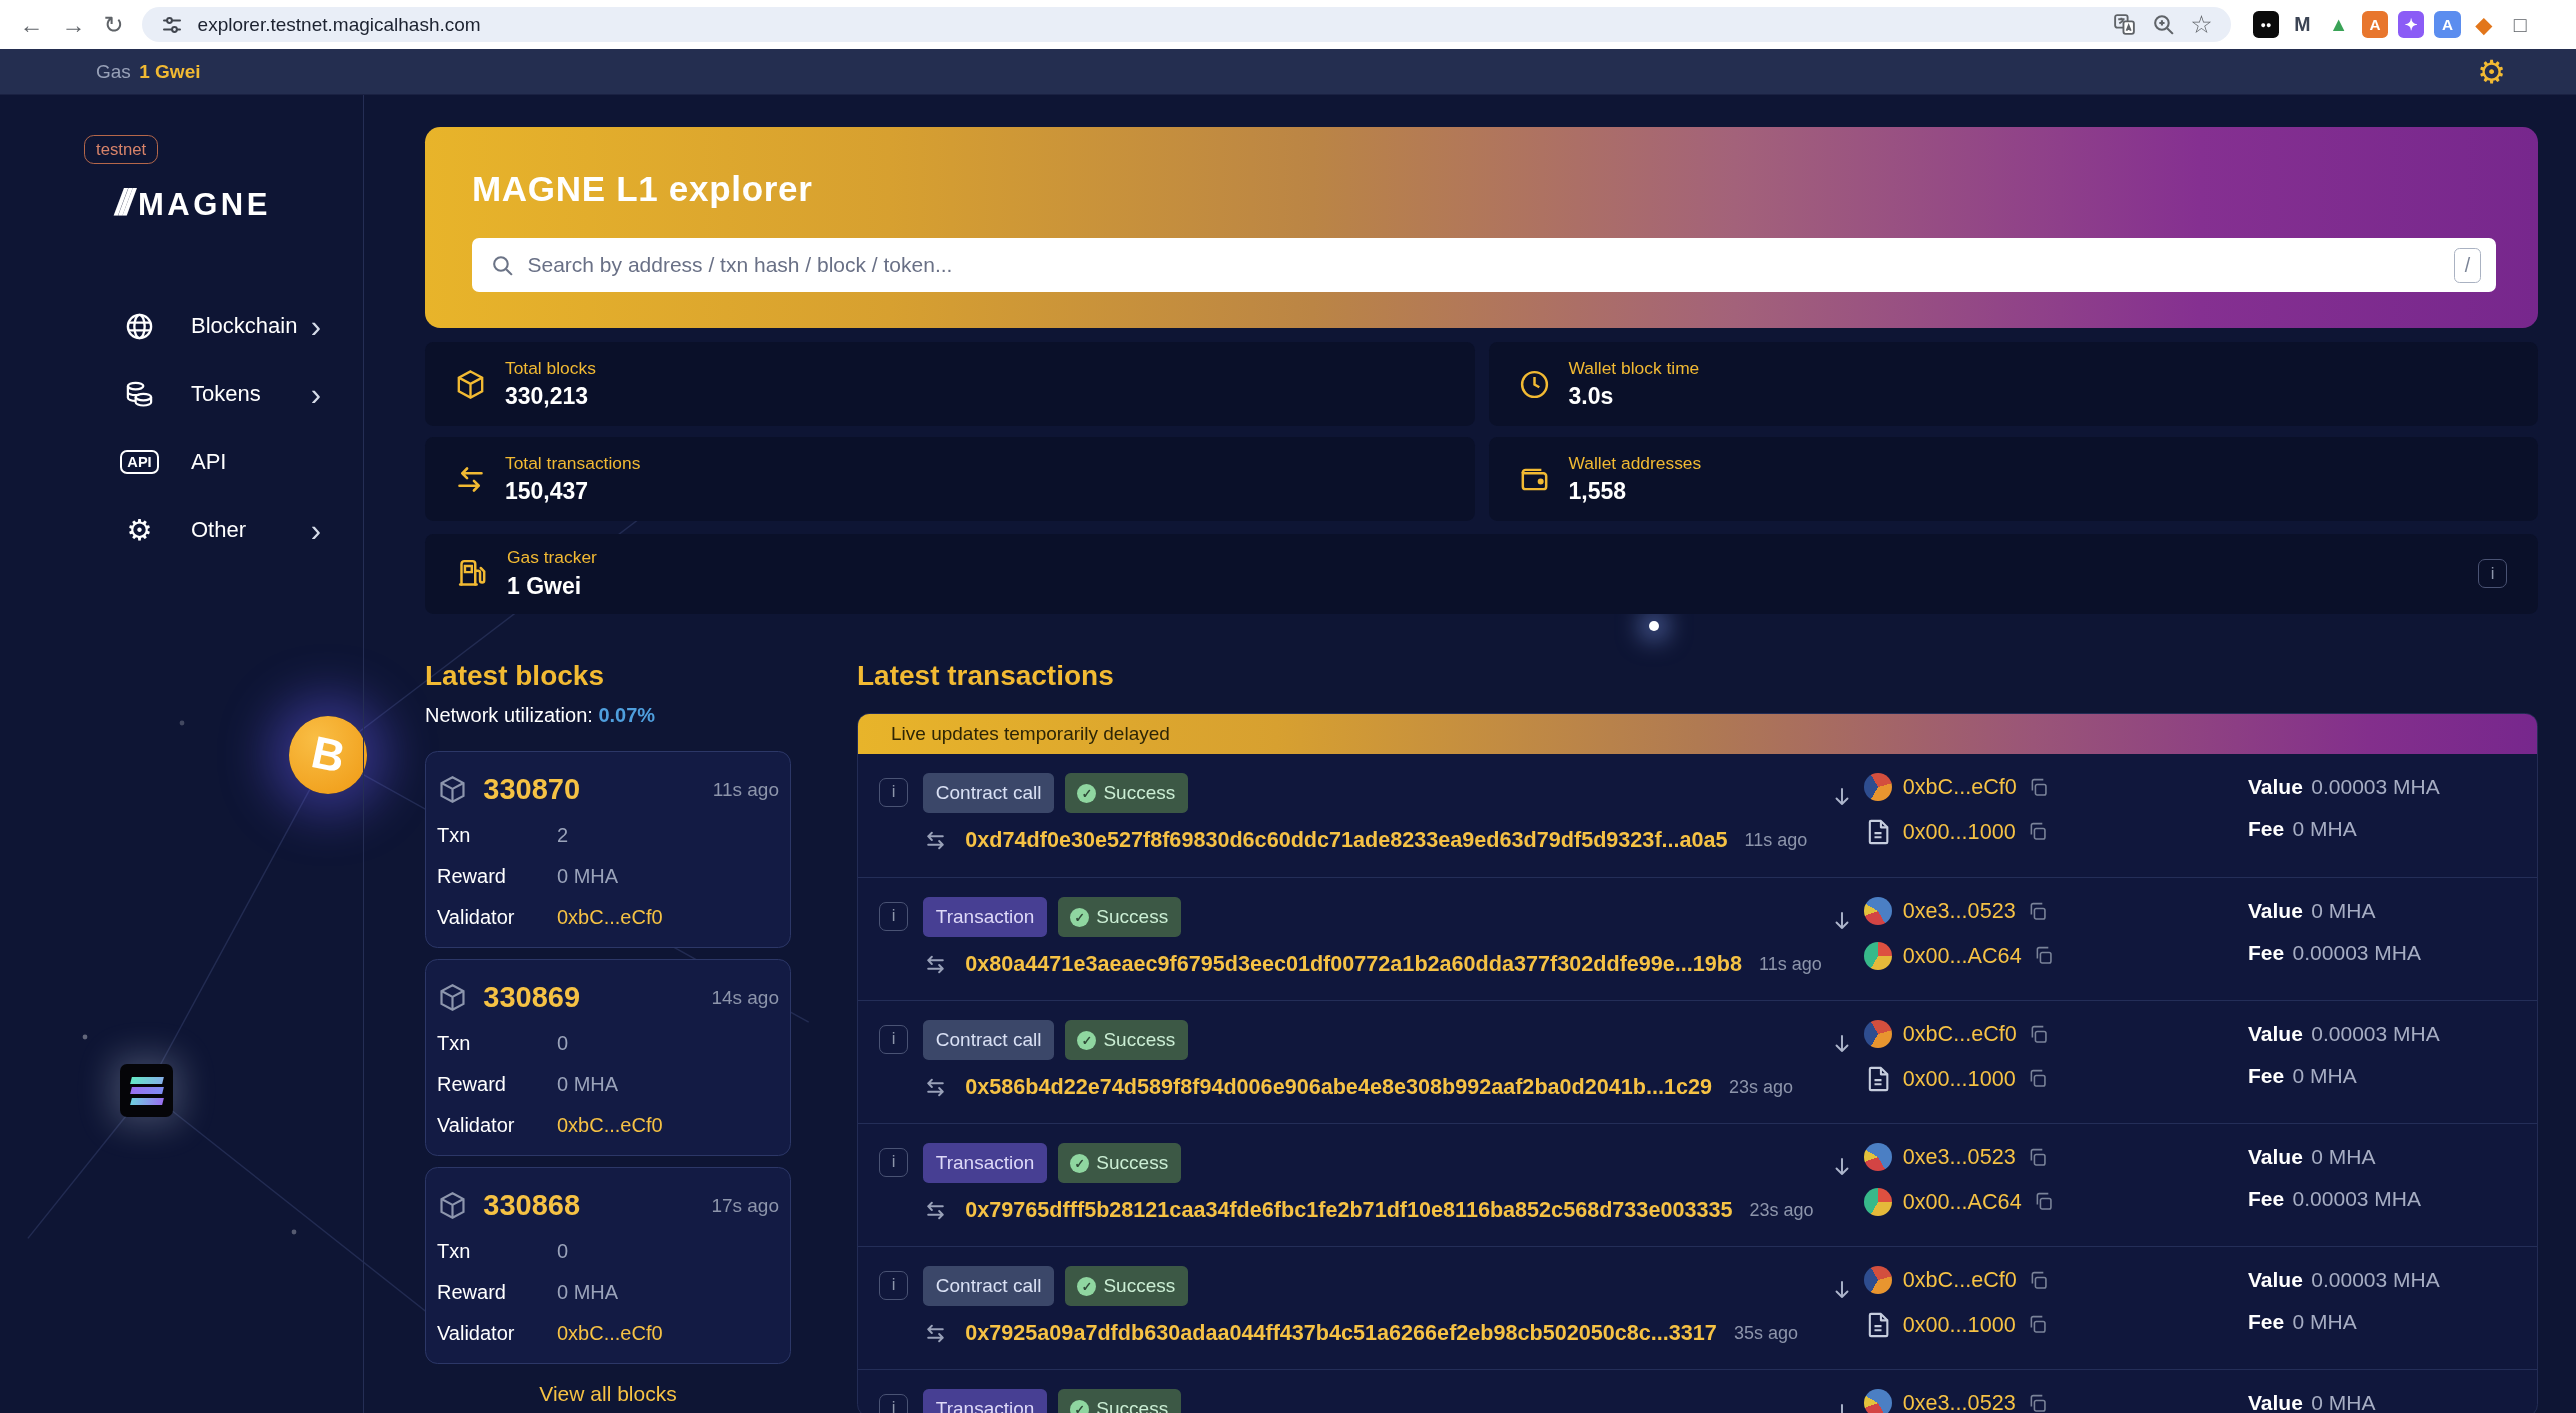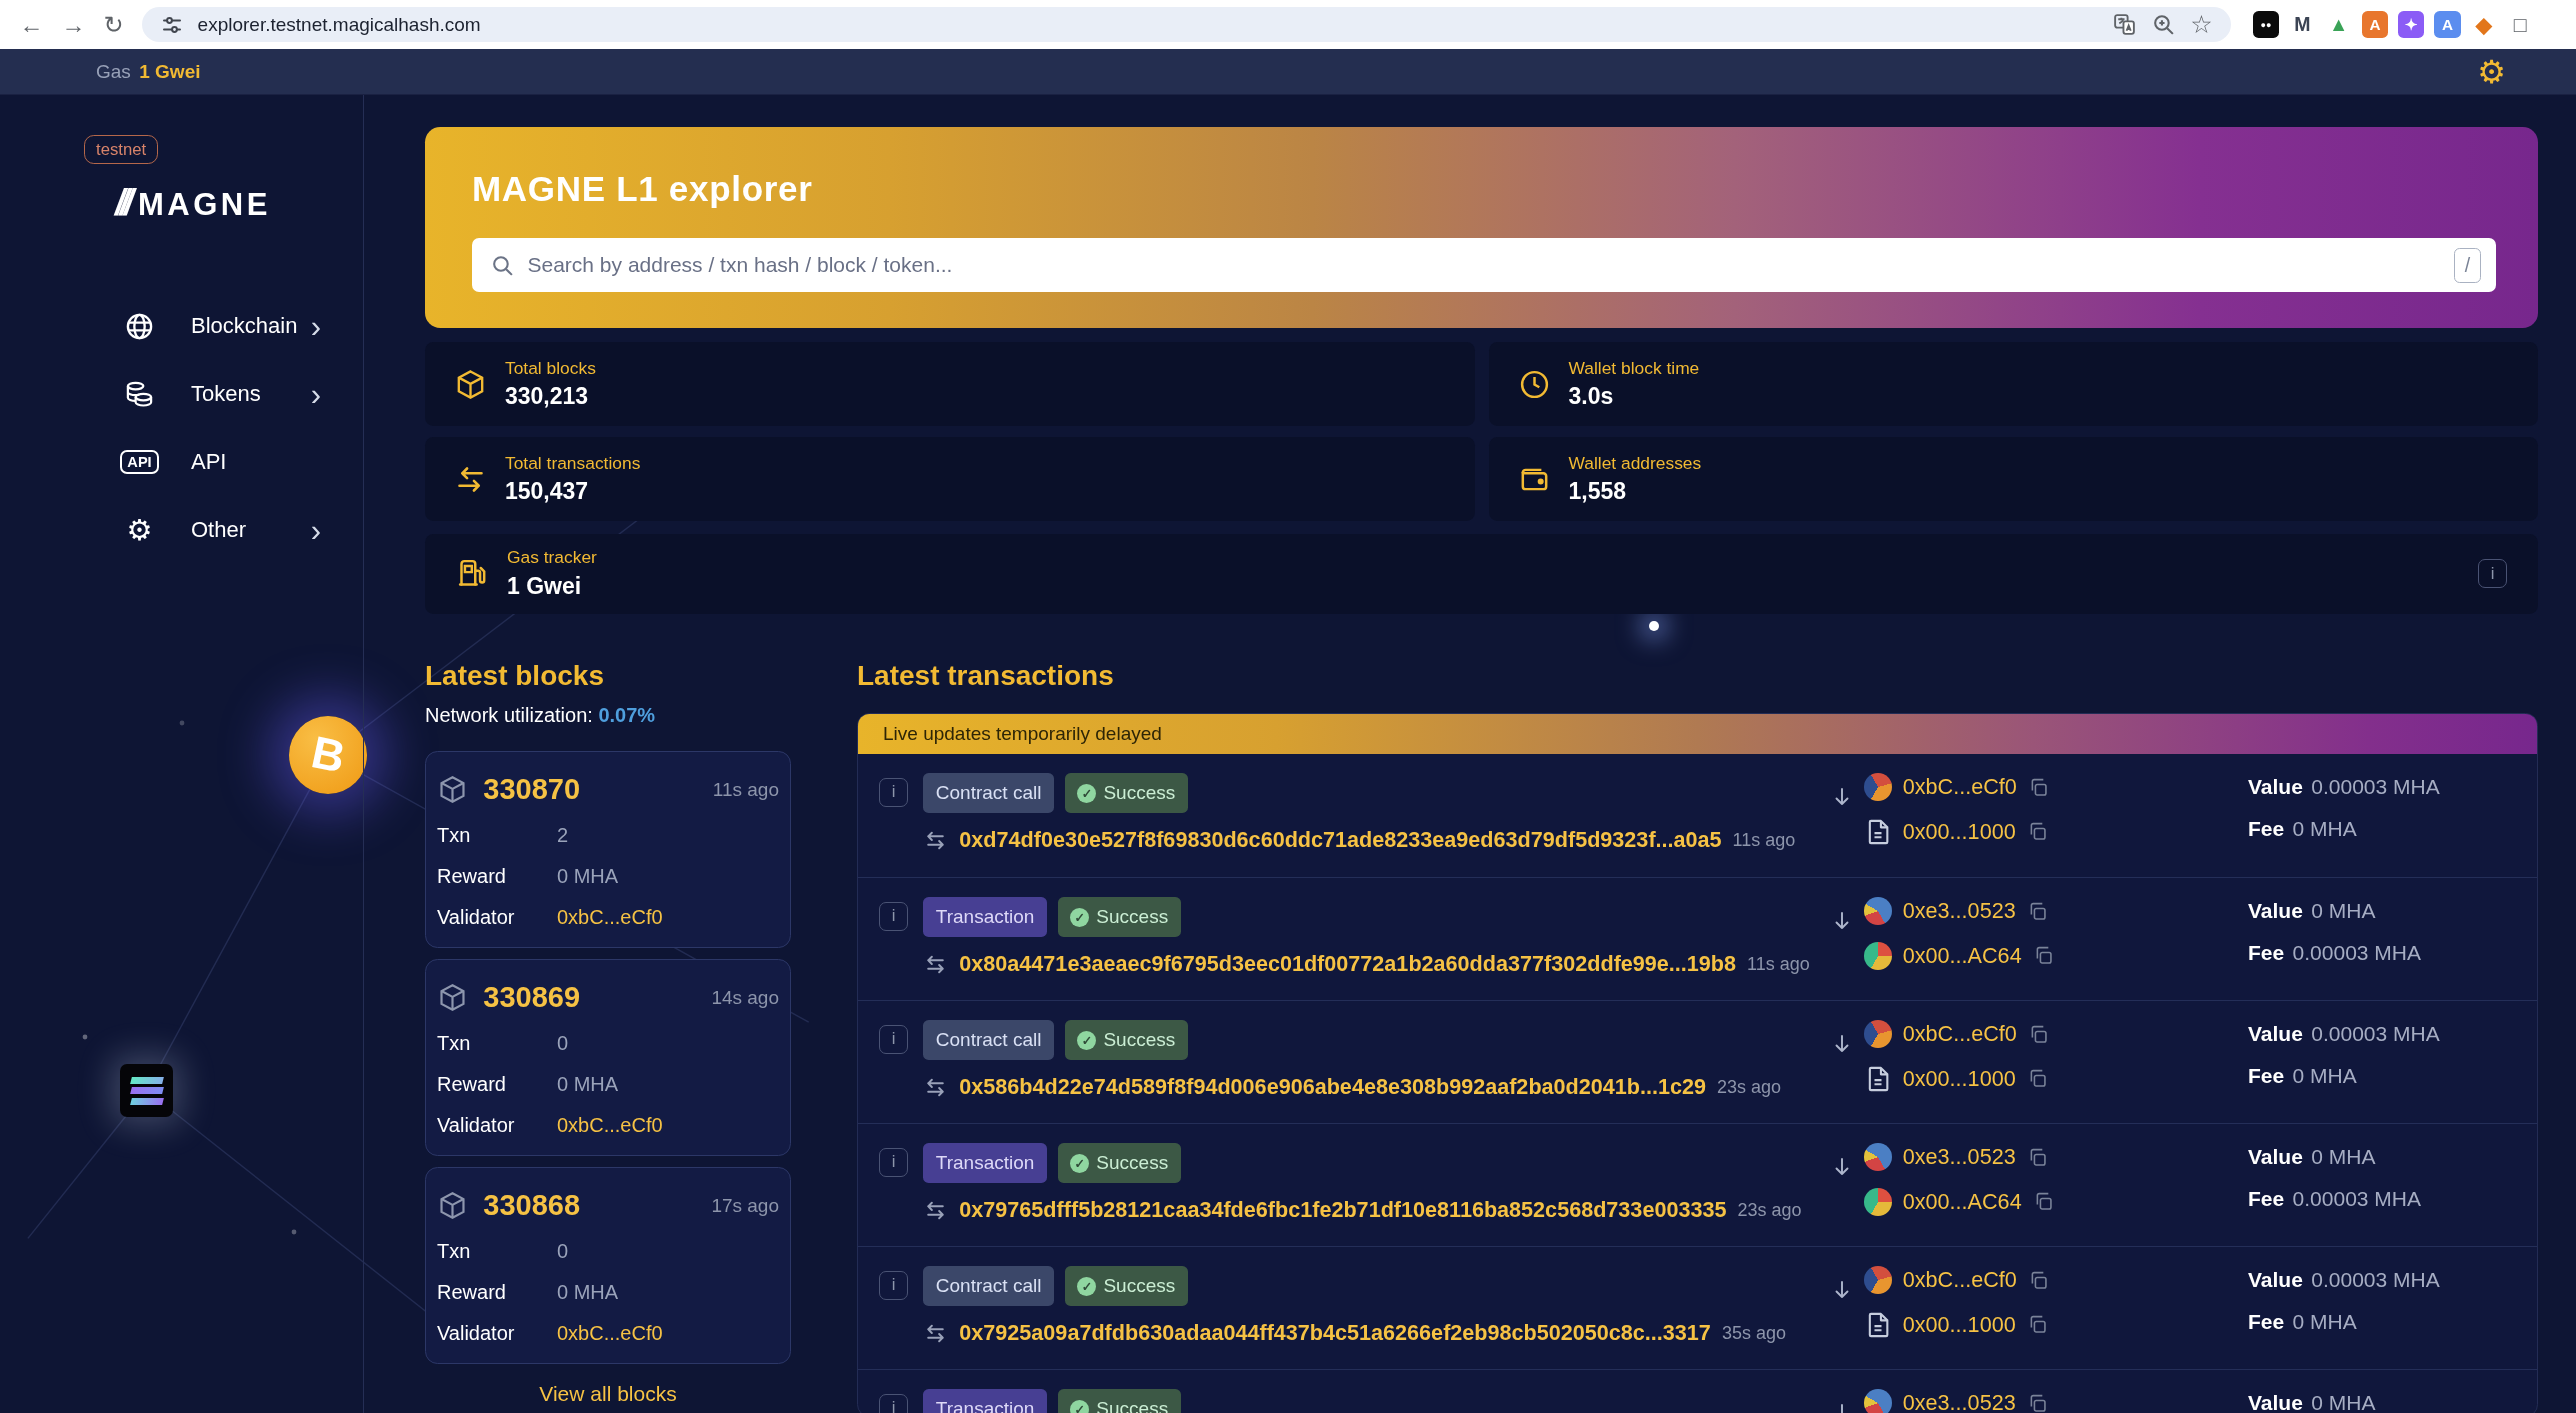--- a/index.html
+++ b/index.html
@@ -112,34 +112,34 @@
   .b-age { margin-left:auto; font-size:19px; color:#8d95ab; }
   .b-row { display:flex; margin-top:18px; font-size:20px; }
   .b-lab { width:120px; color:#fff; }
   .b-val { color:#9aa3ba; }
   .b-val.gold { color:#f6c244; cursor:pointer; }
   .view-all { margin-top:18px; text-align:center; font-size:21px; color:#f6c244; cursor:pointer; }
 
   .tx-col { flex:1; }
   .tx-panel { margin-top:21px; height:704px; background:#10173c; border:0.7px solid #232c55;
     border-radius:12.5px; overflow:hidden; }
-  .tx-banner { height:40px; line-height:40px; padding-left:25px; font-size:19px; color:#2d2506;
+  .tx-banner { height:40px; line-height:40px; padding-left:33px; font-size:19px; color:#2d2506;
     background:linear-gradient(90deg,#e8b42a 0%,#d7a030 25%,#b07a52 50%,#9a5578 70%,#832f8c 90%,#77278d 100%); }
   .tx-row { height:123px; display:flex; padding:0 38px 0 21px; border-top:0.7px solid #242e58; }
   .tx-row:first-of-type { border-top:none; }
   .tx-info { margin-top:24px; flex:0 0 auto; }
   .tx-main { flex:1; margin-left:15.3px; min-width:0; }
   .tx-badges { margin-top:19.5px; display:flex; gap:11px; }
   .badge { height:40px; border-radius:5.6px; font-size:19px; display:flex; align-items:center; padding:0 12.5px; }
   .badge.contract { background:#3b4769; color:#d9e0f4; }
   .badge.transaction { background:#473f93; color:#ded9f8; }
   .badge.success { background:#3c5845; color:#cbeed4; gap:7px; }
   .check-dot { width:19px; height:19px; border-radius:50%; background:#8fd6a0; color:#2f4a38;
     font-size:12.5px; display:flex; align-items:center; justify-content:center; font-weight:700; }
-  .tx-hashline { margin-top:14px; display:flex; align-items:center; gap:11px; }
+  .tx-hashline { margin-top:14px; display:flex; align-items:center; gap:17px; }
   .swap-ic { width:25px; height:25px; color:#99a1b8; flex:0 0 auto; }
   .swap-ic svg { width:25px; height:25px; }
   .tx-hash { font-size:21.6px; font-weight:700; color:#f6c244; cursor:pointer; white-space:nowrap; }
   .tx-age { font-size:18px; color:#8d95ab; white-space:nowrap; }
   .tx-mid { width:418px; flex:0 0 auto; display:flex; }
   .dl-arrow { margin-top:31px; width:24px; height:24px; color:#aeb6cc; flex:0 0 auto; }
   .dl-arrow svg { width:24px; height:24px; }
   .addr-col { margin-left:9.8px; }
   .addr-row { display:flex; align-items:center; margin-top:19.5px; gap:11px; }
   .addr-row + .addr-row { margin-top:16.7px; }

